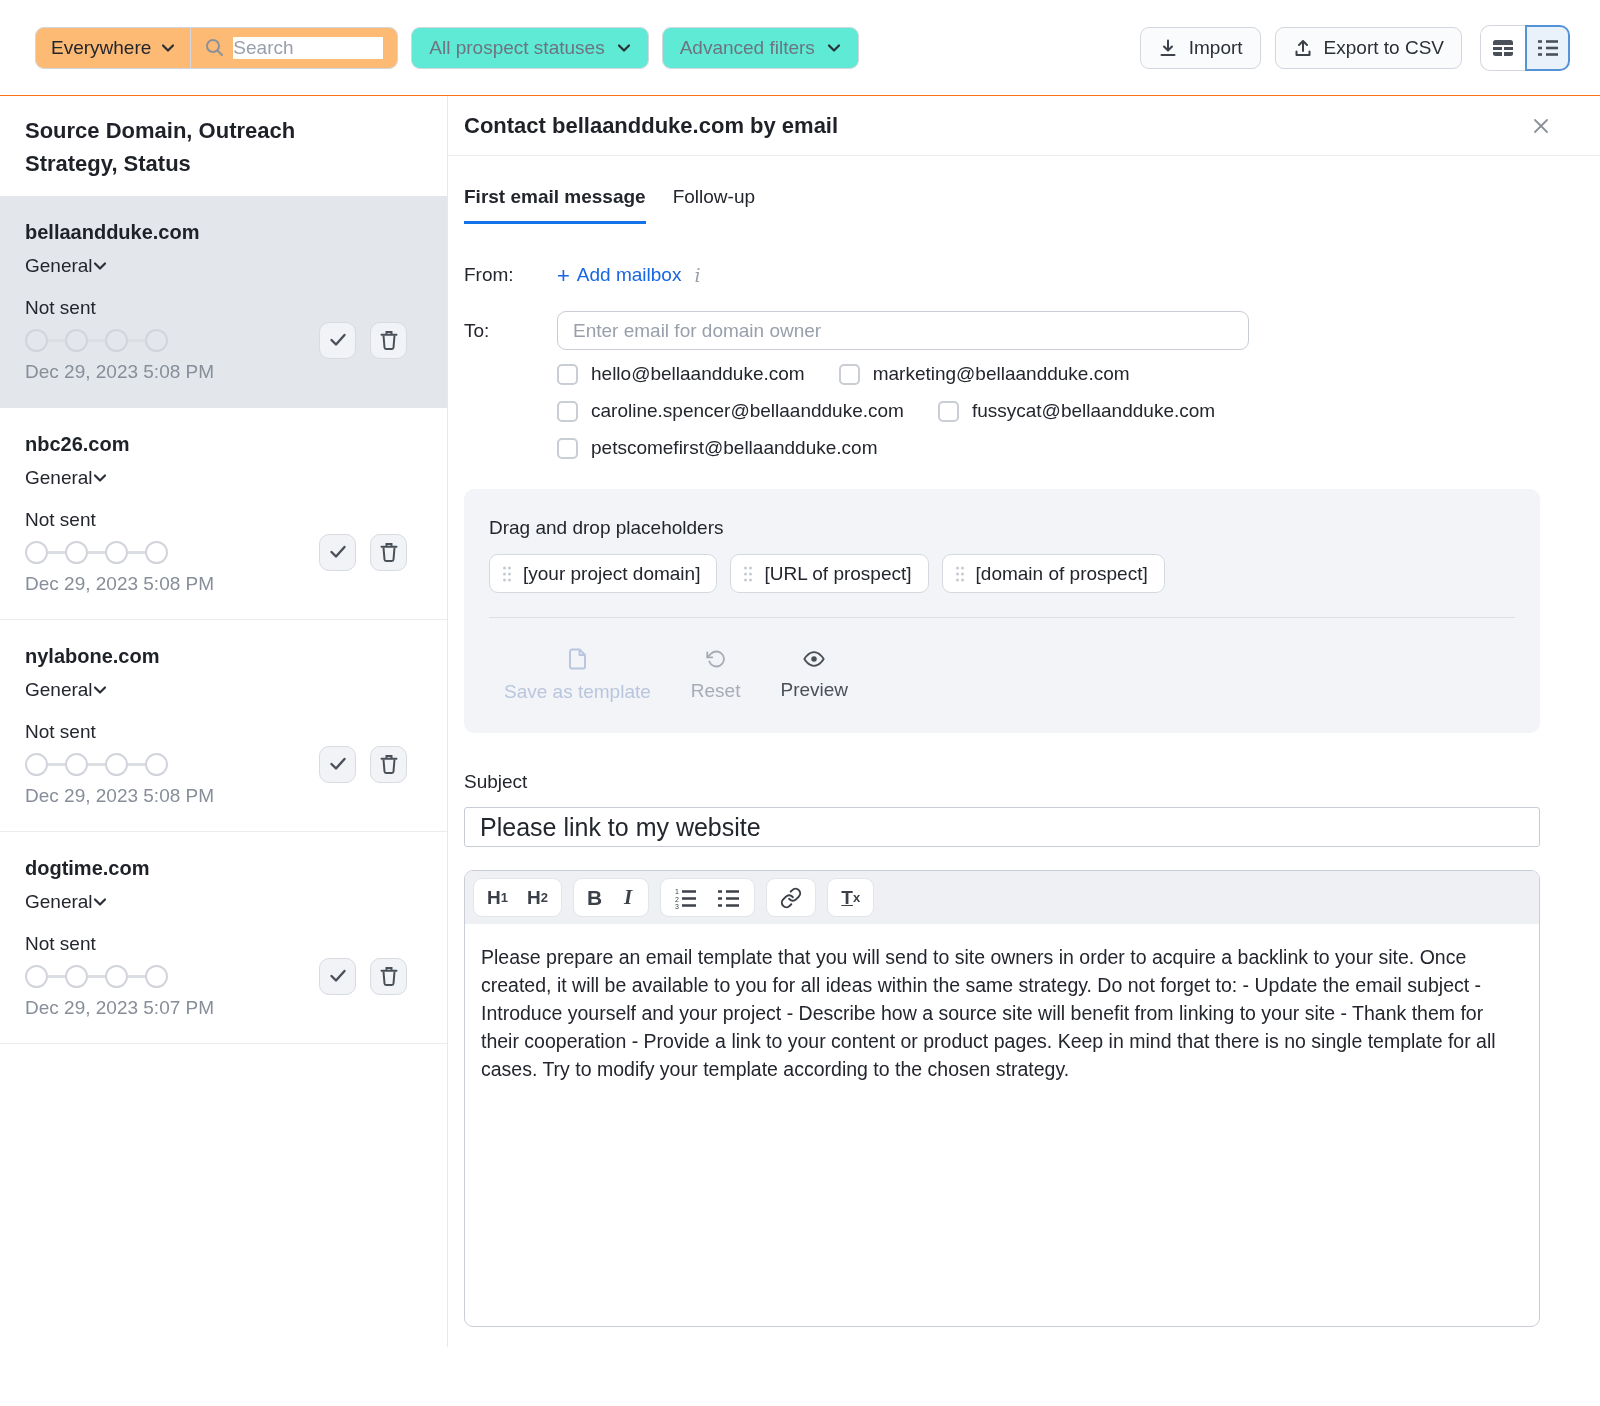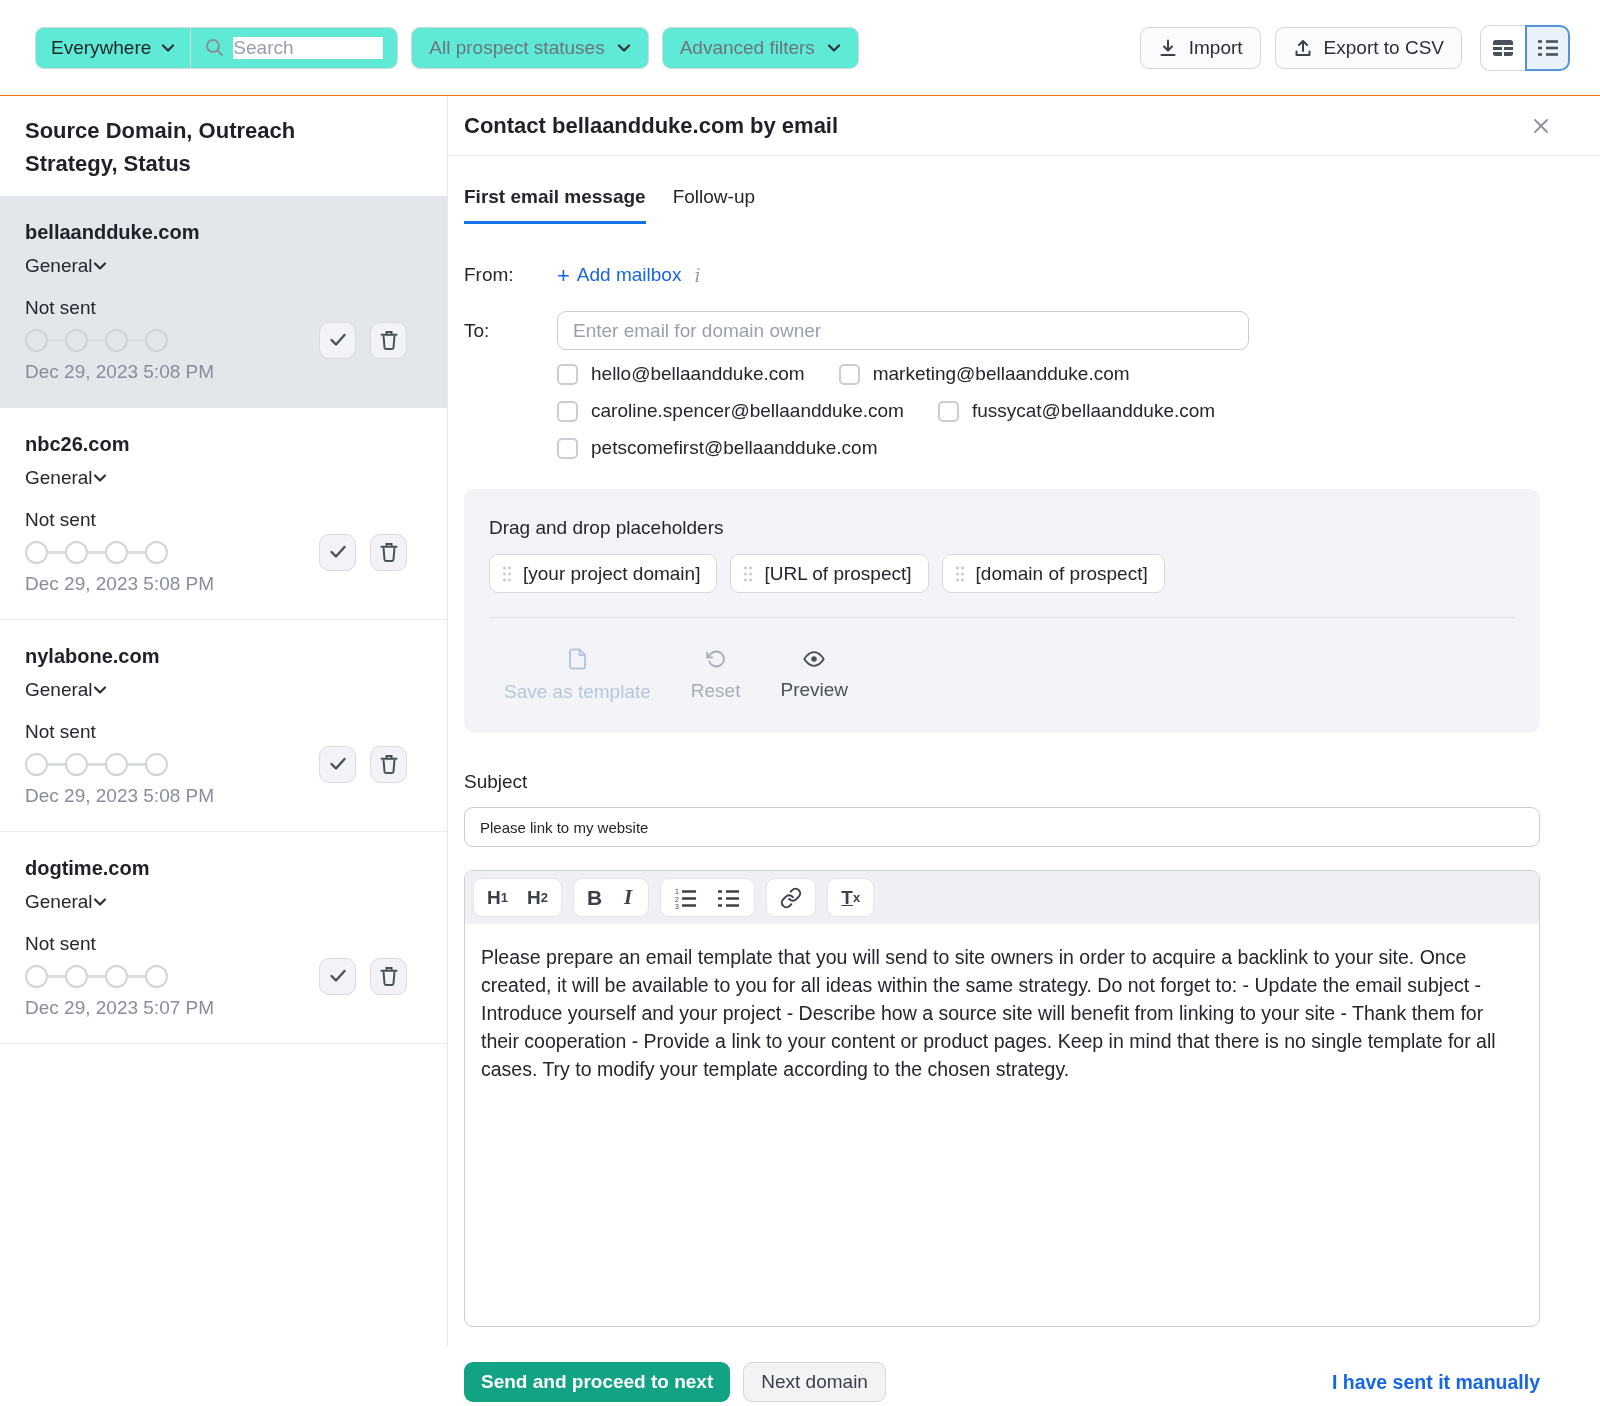--- a/index.html
+++ b/index.html
@@ -2,21 +2,21 @@
 <html><head>
 <meta charset="utf-8">
 <style>
   * { box-sizing: border-box; margin: 0; padding: 0; }
   html,body { width:1600px; height:1406px; background:#fff; font-family:"Liberation Sans",sans-serif; color:#23262d; }
   svg { display:block; }
 
   
   .topbar { height:95px; display:flex; align-items:center; justify-content:space-between; padding:0 30px 0 35px; }
   .topbar-left { display:flex; align-items:center; gap:13px; }
-  .combo { display:flex; align-items:stretch; height:42px; border:1px solid #d3d7dd; border-radius:9px; overflow:hidden; background:#5eead4; }
+  .combo { display:flex; align-items:stretch; height:42px; border:1px solid #d3d7dd; border-radius:9px; overflow:hidden; background:#fdba74; }
   .combo-scope { display:flex; align-items:center; gap:10px; padding:0 15px; border-right:1px solid #d3d7dd; font-size:19px; color:#23262d; cursor:pointer; }
   .combo-search { display:flex; align-items:center; gap:9px; padding:0 14px; }
   .combo-search input { border:none; outline:none; font-size:19px; width:150px; color:#23262d; font-family:inherit; }
   .combo-search input::placeholder { color:#99a0ab; }
   .dd { display:flex; align-items:center; gap:12px; height:42px; border:1px solid #d3d7dd; border-radius:9px; padding:0 17px; font-size:19px; color:#6d7481; background:#5eead4; cursor:pointer; }
   .topbar-right { display:flex; align-items:center; gap:14px; }
   .btn-light { display:flex; align-items:center; gap:11px; height:42px; border:1px solid #d3d7dd; border-radius:9px; padding:0 17px; font-size:19px; color:#2b2f36; background:#fafbfc; cursor:pointer; }
   .view-toggle { display:flex; margin-left:4px; }
   .vt { width:45px; height:46px; display:flex; align-items:center; justify-content:center; background:#fff; border:1px solid #d3d7dd; }
   .vt-table { border-radius:10px 0 0 10px; border-right:none; }
@@ -70,21 +70,21 @@
   .chips { display:flex; gap:13px; margin-top:15px; }
   .chip { display:flex; align-items:center; gap:11px; height:39px; background:#fff; border:1px solid #d5d9df; border-radius:9px; padding:0 16px 0 12px; font-size:19px; color:#23262d; cursor:grab; }
   .ph-divider { height:1px; background:#dcdfe4; margin-top:24px; }
   .ph-actions { display:flex; align-items:center; gap:40px; margin-top:30px; padding-left:15px; }
   .act { display:flex; align-items:center; gap:11px; font-size:19px;flex-direction:column; }
   .act-save { color:#b9c6dd; cursor:default; }
   .act-reset { color:#a7acb6; cursor:default; }
   .act-preview { color:#4a5058; cursor:pointer; }
 
   .subject-label { margin-top:38px; font-size:19px; color:#23262d; }
-  .subject-input { margin-top:14px; width:100%; height:40px; border:1px solid #c7ccd4; border-radius:9px; padding:0 15px; font-size:15px; color:#23262d; font-family:inherit; outline:none; }
+  .subject-input { margin-top:14px; width:100%; height:40px; border:1px solid #c7ccd4; border-radius:3px; padding:0 15px; font-size:25px; color:#23262d; font-family:inherit; outline:none; }
 
   .editor { margin-top:23px; border:1px solid #c9ced6; border-radius:9px; height:457px; overflow:hidden; background:#fff; }
   .ed-toolbar { background:#eef0f3; padding:7px 8px; display:flex; gap:11px; }
   .tgroup { background:#fff; border:1px solid #e2e5e9; border-radius:9px; height:39px; display:flex; align-items:center; padding:0 13px; gap:19px; color:#3c4049; }
   .tbtn { display:flex; align-items:center; cursor:pointer; }
   .glyph-h { font-size:19px; font-weight:bold; }
   .glyph-h sub { font-size:13px; font-weight:bold; }
   .glyph-b { font-size:21px; font-weight:bold; }
   .glyph-i { font-family:"Liberation Serif",serif; font-style:italic; font-size:21px; font-weight:600; padding:0 3px; }
   .glyph-tx { font-size:19px; font-weight:600; }
@@ -501,20 +501,15 @@
           <div class="tgroup">
             <span class="tbtn glyph-tx">
                 <span class="t">T</span>
                 <sub>x</sub>
               </span>
           </div>
         </div>
         <div class="ed-text">Please prepare an email template that you will send to site owners in order to acquire a backlink to your site. Once created, it will be available to you for all ideas within the same strategy. Do not forget to: - Update the email subject - Introduce yourself and your project - Describe how a source site will benefit from linking to your site - Thank them for their cooperation - Provide a link to your content or product pages. Keep in mind that there is no single template for all cases. Try to modify your template according to the chosen strategy.</div>
       </div>
 
-      <div class="footer">
-        <button class="btn-green">Send and proceed to next</button>
-        <button class="btn-gray">Next domain</button>
-        <span class="manual-link">I have sent it manually</span>
-      </div>
     </div>
   </div>
 </div>
 
 </body></html>

